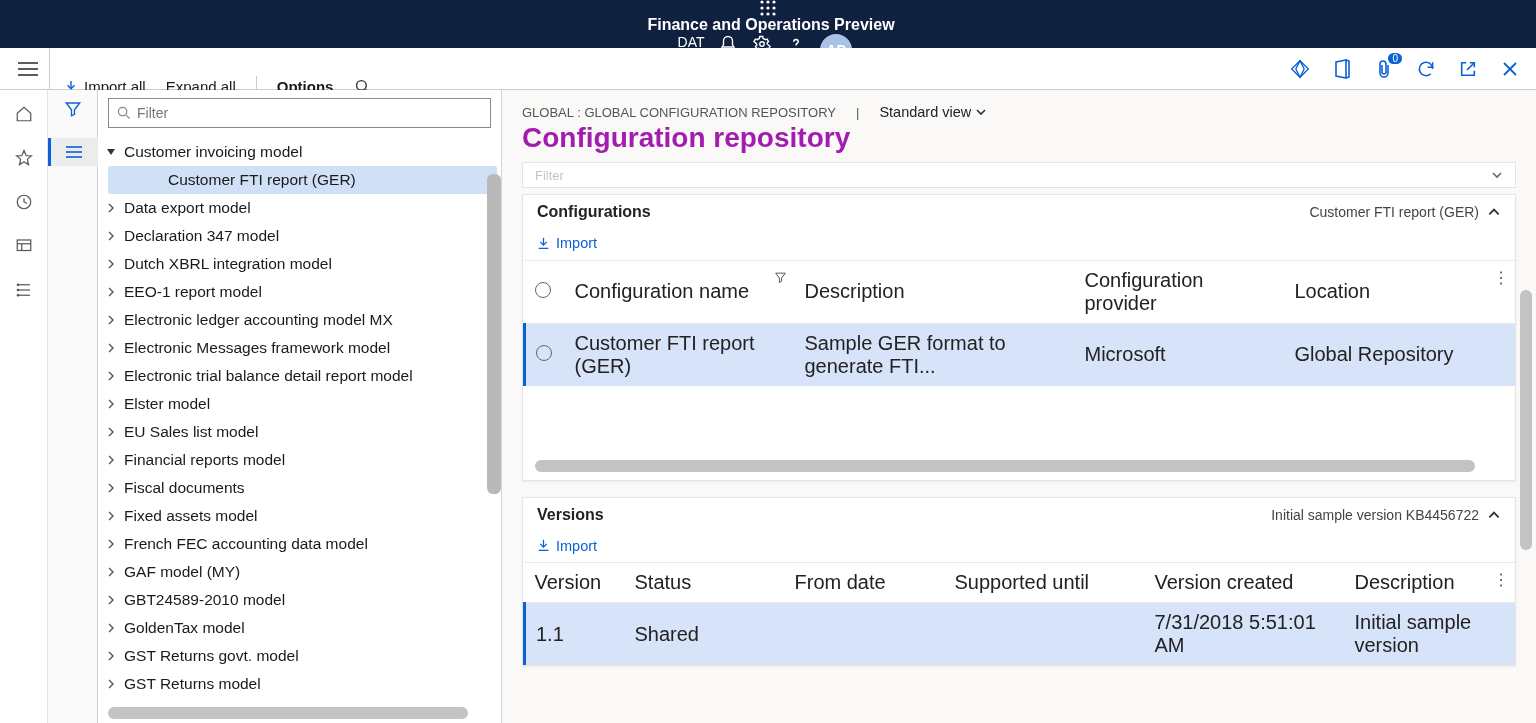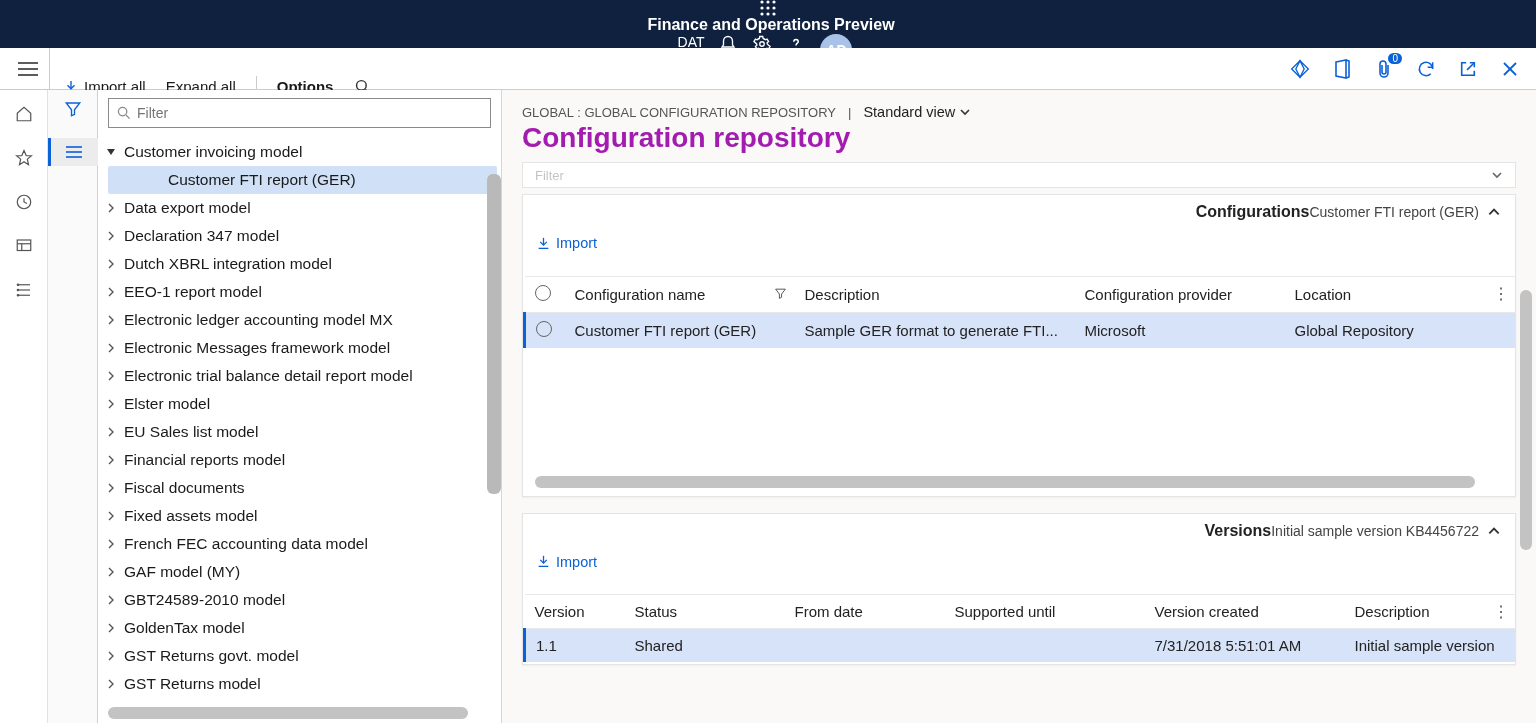--- a/index.html
+++ b/index.html
@@ -41,31 +41,31 @@
   .tnode { display:flex; align-items:center; height:28px; padding-left:8px; gap:6px; white-space:nowrap; overflow:hidden; text-overflow:ellipsis; }
   .tnode.root { font-weight:400; }
   .tnode.child { padding-left:36px; }
   .tnode.selected { background:#cfe0f7; margin-left:10px; margin-right:4px; border-radius:2px;}
   .tnode.selected::before { content:""; width:0;}
   .caret { width:12px; display:inline-block; }
   .scroll-y { position:absolute; right:0; top:0; width:14px; height:320px; background:#b9b9b9; border-radius:6px; margin-top:40px;}
   .scroll-x-tree { position:absolute; left:10px; bottom:4px; height:12px; width:360px; background:#c3c3c3; border-radius:6px;}
   
   .mainpanel { flex:1; display:flex; flex-direction:column; overflow:hidden; background:#faf9f8; position:relative;}
-  .bread { padding:14px 20px 0 20px; font-size:13px; color:#555; display:flex; align-items:center; gap:12px;}
+  .bread { padding:14px 20px 0 20px; font-size:13px; color:#555; display:flex; align-items:center; gap:20px;}
   .bread .std { font-size:14.5px; color:#222; display:flex; align-items:center; gap:4px;}
   .h1 { font-size:28px; font-weight:600; padding:2px 4px 10px 20px; color:#a21caf;}
   .panelbox { margin:4px 20px 12px 20px; background:#fff; border:1px solid #e4e4e4; box-shadow:0 1px 2px rgba(0,0,0,.05);}
-  .panelhdr { display:flex; align-items:center; justify-content:flex-end; padding:8px 14px; font-size:16px; font-weight:600; color:#222;}
+  .panelhdr { display:flex; align-items:center; justify-content:space-between; padding:8px 14px; font-size:16px; font-weight:600; color:#222;}
   .panelhdr .sub { font-weight:400; font-size:14px; color:#444; display:flex; align-items:center; gap:8px;}
   .panelhdr .chev { width:14px; height:14px; }
   .filterstrip { height:26px; background:#fff; border:1px solid #e4e4e4; margin:-2px 20px 2px 20px; display:flex; align-items:center; padding:0 12px; font-size:13px; color:#555; justify-content:space-between;}
   .linkbar { padding:6px 14px; }
   .linkbar a { color:#0b61d6; font-size:14.5px; text-decoration:none; display:inline-flex; align-items:center; gap:6px;}
-  table.grid { width:100%; border-collapse:collapse; font-size:15px;margin-top:16px; }
+  table.grid { width:100%; border-collapse:collapse; font-size:20px; }
   table.grid th { text-align:left; font-weight:400; color:#222; padding:8px 10px; border-top:1px solid #e8e8e8; border-bottom:1px solid #e8e8e8; position:relative;}
   table.grid td { padding:8px 10px; color:#222;}
   tr.selrow { background:#d6e3f8; }
   tr.selrow td:first-child { border-left:3px solid #0b61d6; }
   .radio { width:16px; height:16px; border:1.5px solid #666; border-radius:50%; display:inline-block;}
   .gridwrap { position:relative; min-height:220px;}
   .grid-scroll-x { position:absolute; left:12px; right:40px; bottom:8px; height:12px; background:#c3c3c3; border-radius:6px;}
   .rightscroll { position:absolute; right:4px; top:200px; width:12px; height:260px; background:#c3c3c3; border-radius:6px;}
   .more-v { position:absolute; right:6px; top:8px; color:#555;}
   .muted { color:#555; }

